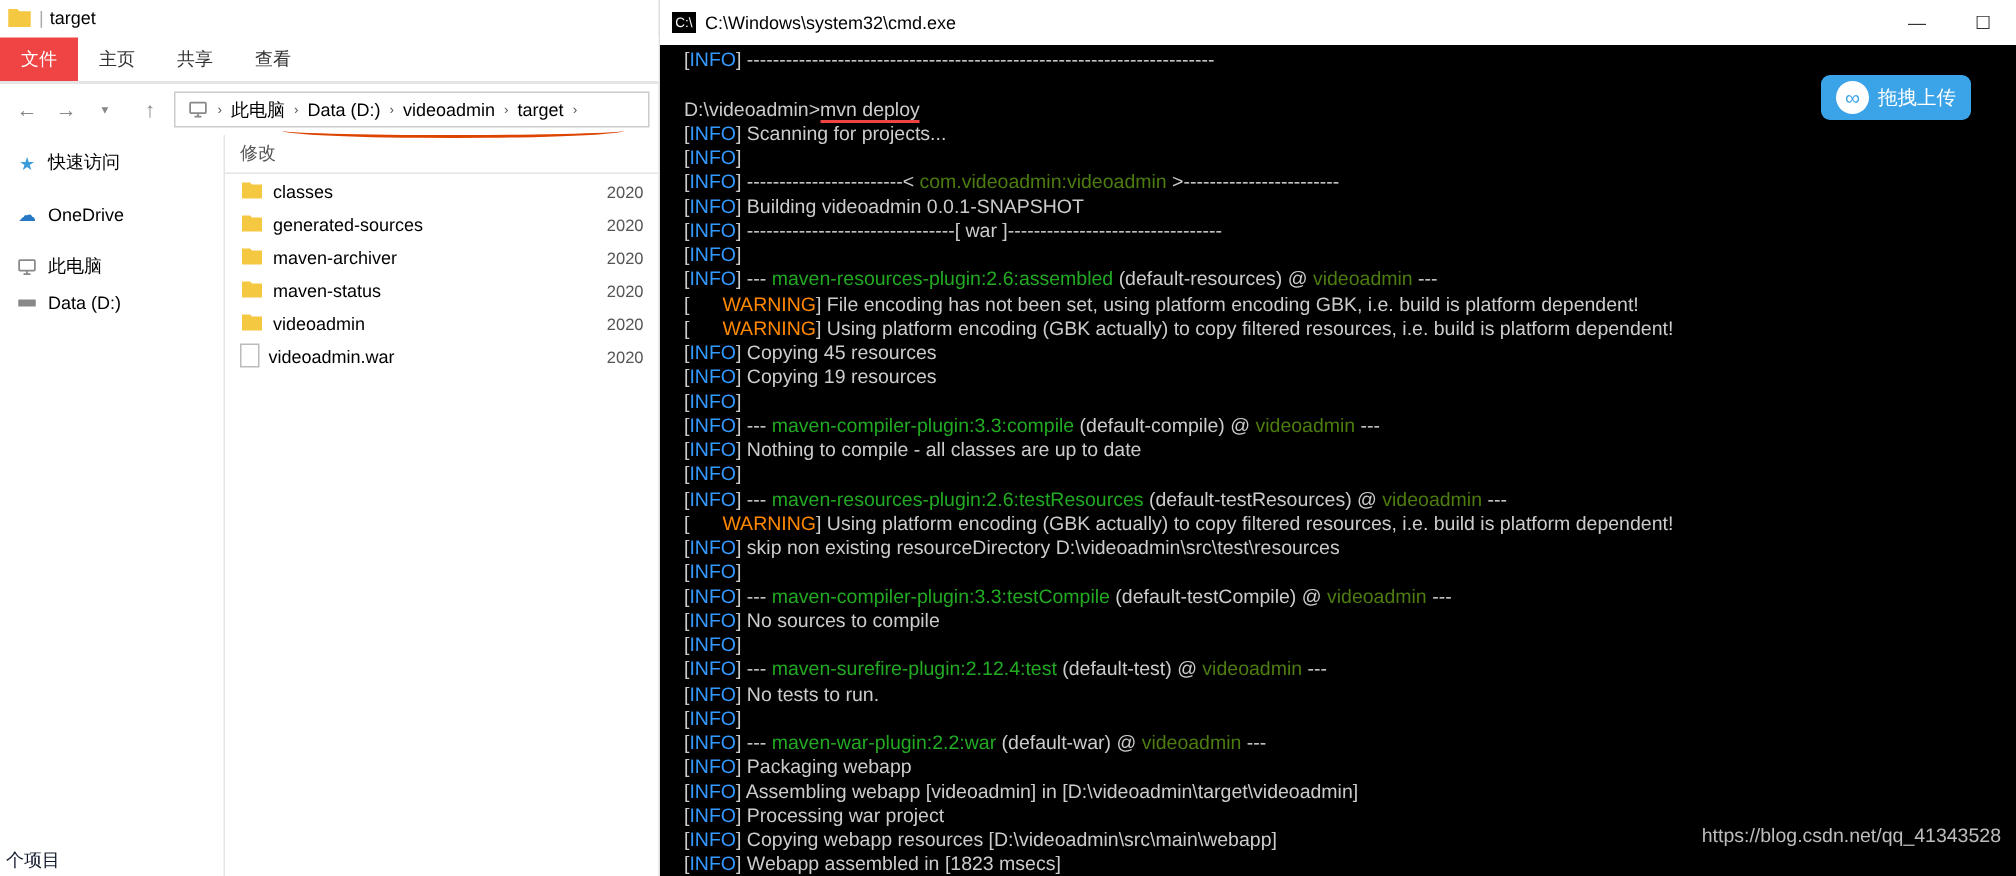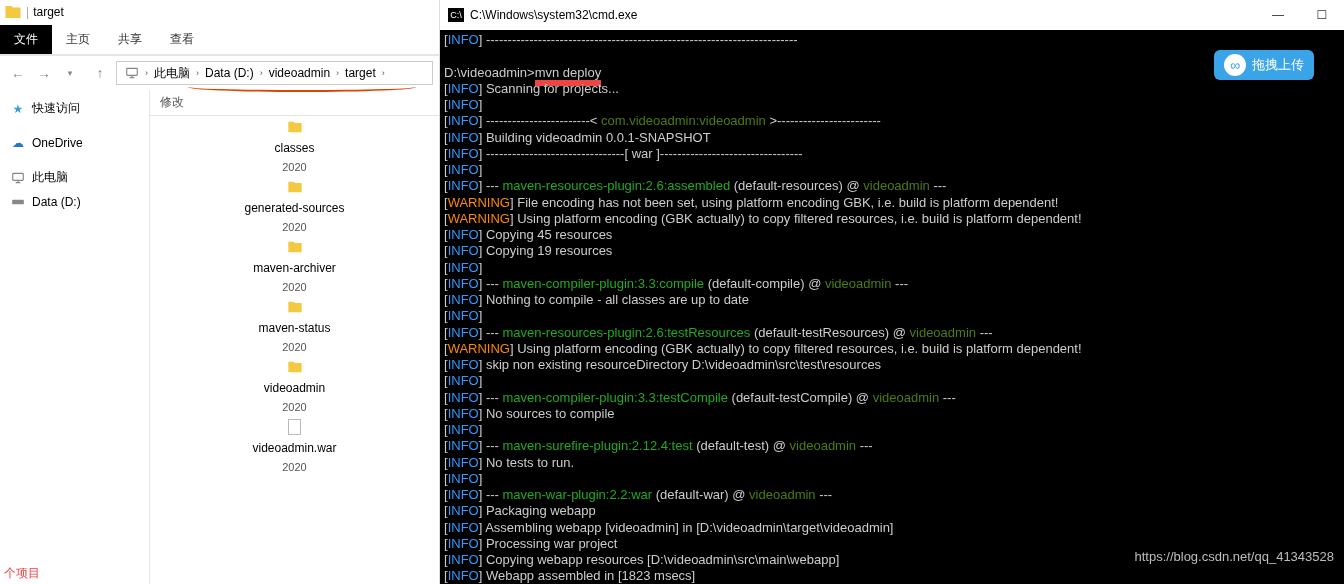--- a/index.html
+++ b/index.html
@@ -5,59 +5,59 @@
 * { margin: 0; padding: 0; box-sizing: border-box; font-family: "Microsoft YaHei", "Segoe UI", sans-serif; }
 body { width: 1344px; height: 584px; overflow: hidden; display: flex; background: #fff; position: relative; }
 
 
 .explorer { width: 440px; height: 100%; background: #fff; display: flex; flex-direction: column; border-right: 1px solid #ddd; }
 .title-bar { height: 24px; display: flex; align-items: center; padding: 0 4px; gap: 4px; font-size: 12px; }
 .title-bar .folder-ico { width: 18px; height: 18px; color: #f5c842; }
 .title-bar .sep { color: #aaa; }
 .ribbon-tabs { height: 30px; display: flex; align-items: flex-end; background: #fff; padding-left: 0; }
 .ribbon-tabs .tab { padding: 6px 14px; font-size: 12px; color: #333; cursor: pointer; }
-.ribbon-tabs .tab.file { background: #000000; color: #fff; }
+.ribbon-tabs .tab.file { background: #ef4444; color: #fff; }
 .ribbon-divider { height: 2px; background: #e5e5e5; }
 .addr-bar { height: 34px; display: flex; align-items: center; padding: 0 6px; gap: 4px; }
 .nav-arrows { display: flex; gap: 2px; }
 .nav-btn { width: 24px; height: 24px; display: flex; align-items: center; justify-content: center; color: #888; font-size: 14px; cursor: pointer; }
 .up-btn { margin-left: 4px; color: #888; }
 .breadcrumb { flex: 1; height: 24px; border: 1px solid #ccc; display: flex; align-items: center; padding: 0 2px; font-size: 12px; }
 .breadcrumb .seg { padding: 0 6px; display: flex; align-items: center; gap: 4px; cursor: pointer; }
 .breadcrumb .chev { color: #555; font-size: 9px; }
 .breadcrumb .pc-ico { color: #777; }
 .red-underline { position: absolute; top: 82px; left: 188px; width: 228px; height: 10px; border-bottom: 2px solid #d40; border-radius: 0 0 50% 50%; pointer-events: none; }
 .content { flex: 1; display: flex; }
 .sidebar { width: 150px; border-right: 1px solid #e5e5e5; padding: 6px 0; }
 .sidebar .item { display: flex; align-items: center; gap: 6px; padding: 4px 10px; font-size: 12px; cursor: pointer; }
 .sidebar .item .ico { width: 16px; height: 16px; display: flex; align-items: center; justify-content: center; }
 .sidebar .spacer { height: 10px; }
 .file-list { flex: 1; }
 .list-header { display: flex; font-size: 12px; color: #555; padding: 4px 10px; border-bottom: 1px solid #e5e5e5; }
 .list-header .col-name { flex: 1; }
-.file-row { display: flex; align-items: center; gap: 6px; padding: 3px 10px; font-size: 12px; cursor: pointer; flex-direction: column; }
+.file-row { display: flex; align-items: flex-end; gap: 6px; padding: 3px 10px; font-size: 12px; cursor: pointer; }
 .file-row .ico { width: 16px; height: 16px; color: #f5c842; }
 .file-row .ico.file { color: #999; border: 1px solid #bbb; background: #fff; width: 13px; height: 16px; }
 .file-row .name { flex: 1; }
 .file-row .date { color: #555; font-size: 11px; }
-.footer-text { position: absolute; bottom: 2px; left: 4px; font-size: 12px; color: #ef4444; }
+.footer-text { position: absolute; bottom: 2px; left: 4px; font-size: 12px; color: #0f172a; }
 
 
 .cmd { flex: 1; height: 100%; background: #000; color: #ccc; display: flex; flex-direction: column; font-family: "NSimSun", "Consolas", monospace; font-size: 13px; position: relative; }
 .cmd-title { height: 30px; background: #fff; color: #000; display: flex; align-items: center; justify-content: space-between; padding: 0 0 0 8px; font-size: 12px; font-family: "Segoe UI", sans-serif; }
 .cmd-title .left { display: flex; align-items: center; gap: 6px; }
 .cmd-title .cmd-ico { width: 16px; height: 14px; background: #000; color: #fff; font-size: 9px; display: flex; align-items: center; justify-content: center; }
 .win-btns { display: flex; }
 .win-btn { width: 44px; height: 30px; display: flex; align-items: center; justify-content: center; cursor: pointer; font-size: 12px; color: #333; }
-.cmd-body { flex: 1; padding: 2px 4px; line-height: 1.25; white-space: pre; overflow: hidden; }
+.cmd-body { flex: 1; padding: 2px 16px; line-height: 1.25; white-space: pre; overflow: hidden; }
 .tag { color: #39f; }
-.tag.warn { color: #f80; }
+.tag.warn { color: #f80; margin-left: 22px; }
 .green { color: #2a2; }
 .cyan { color: #4d7c0f; }
-.red-line { border-bottom: 6px solid #ef4444; }
+.red-line { border-bottom: 2px solid #ef4444; }
 
 
 .upload-badge { position: absolute; top: 50px; right: 30px; background: #3ba4e8; color: #fff; border-radius: 6px; display: flex; align-items: center; gap: 6px; padding: 4px 10px; font-size: 13px; cursor: pointer; }
 .upload-badge .ico { width: 22px; height: 22px; border-radius: 50%; background: #fff; color: #3ba4e8; display: flex; align-items: center; justify-content: center; font-size: 14px; }
 
 
 .watermark { position: absolute; bottom: 20px; right: 10px; color: #ddd; font-size: 13px; font-family: Arial; opacity: 0.85; }
 
 svg { display: block; }
 </style>

